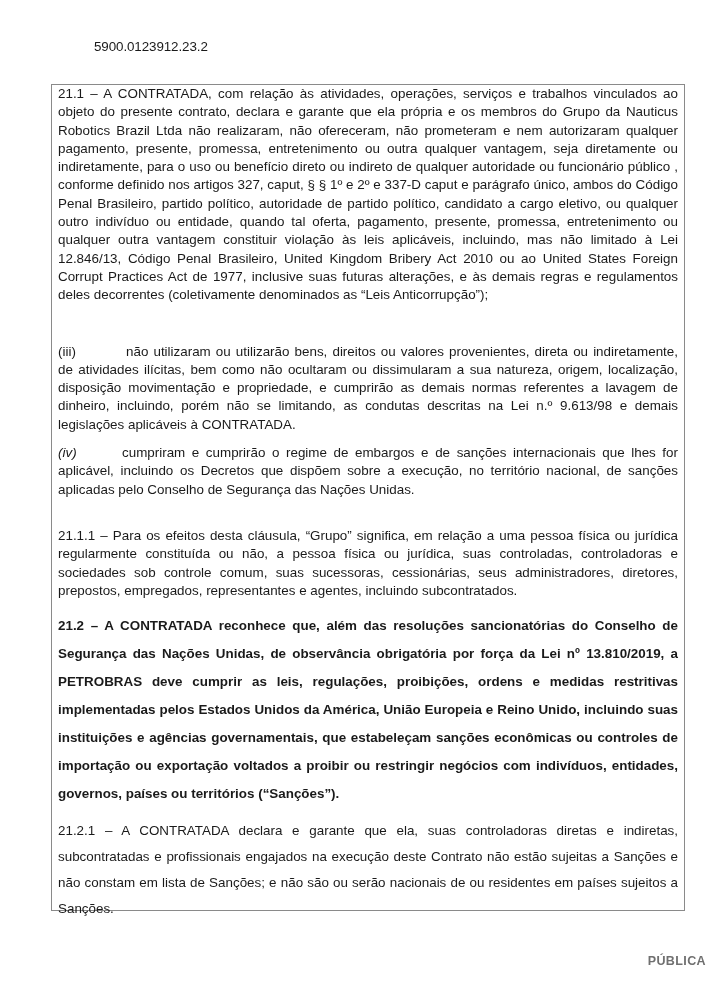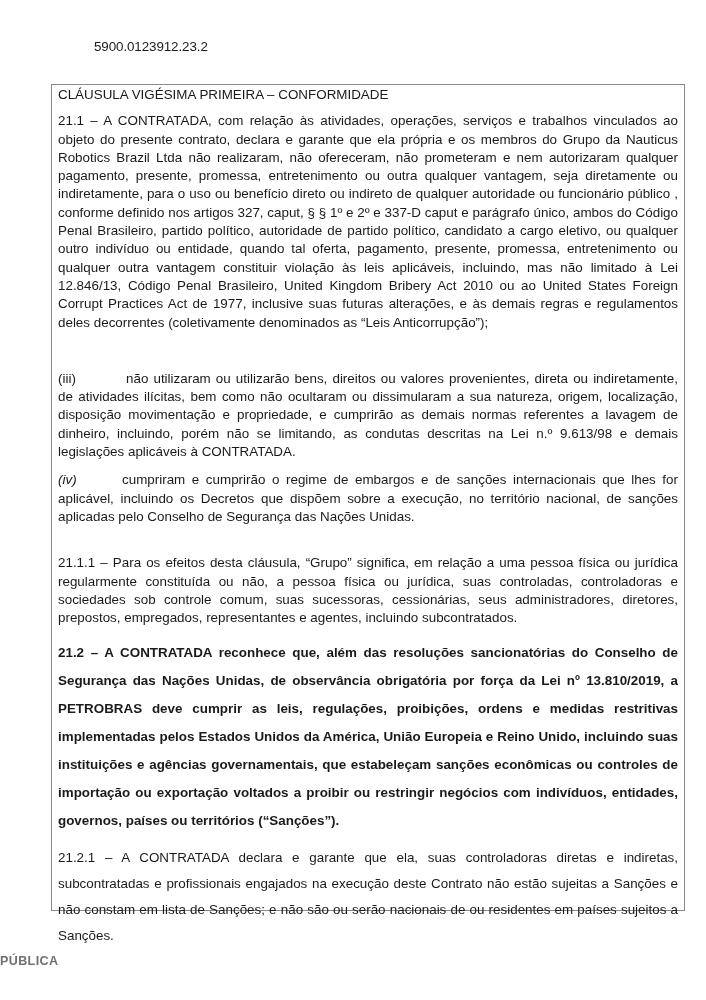--- a/index.html
+++ b/index.html
@@ -13,31 +13,30 @@
   .title { margin-top: 1px !important; margin-bottom: 8px !important; }
   .para { margin-bottom: 0; }
   .gap-s { height: 10px; }
   .gap-l { height: 28px; }
   .gap-x { height: 12px; }
   .lbl { display: inline-block; width: 60px; }
   .lbl-iii { display: inline-block; width: 68px; }
   .lbl-iv { display: inline-block; width: 64px; font-style: italic; }
   .p212 { line-height: 28px; font-weight: bold; }
   .p2121 { line-height: 26px; }
-  .footer { position: absolute; top: 954px; left: 0; width: 706px; text-align: left;
+  .footer { position: absolute; top: 954px; left: 0; width: 706px; text-align: right;
             font-size: 12.5px; font-weight: bold; color: #707070; letter-spacing: 0.4px; }
 </style>
 </head>
 <body>
 
 <div class="doc-number">5900.0123912.23.2</div>
 
 <div class="clause-box">
   <div class="content">
-    <p class="title">CLÁUSULA VIGÉSIMA PRIMEIRA – CONFORMIDADE</p>
     <p class="para">21.1 – A CONTRATADA, com relação às atividades, operações, serviços e trabalhos vinculados ao objeto do presente contrato, declara e garante que ela própria e os membros do Grupo da Nauticus Robotics Brazil Ltda não realizaram, não ofereceram, não prometeram e nem autorizaram qualquer pagamento, presente, promessa, entretenimento ou outra qualquer vantagem, seja diretamente ou indiretamente, para o uso ou benefício direto ou indireto de qualquer autoridade ou funcionário público , conforme definido nos artigos 327, caput, § § 1º e 2º e 337-D caput e parágrafo único, ambos do Código Penal Brasileiro, partido político, autoridade de partido político, candidato a cargo eletivo, ou qualquer outro indivíduo ou entidade, quando tal oferta, pagamento, presente, promessa, entretenimento ou qualquer outra vantagem constituir violação às leis aplicáveis, incluindo, mas não limitado à Lei 12.846/13, Código Penal Brasileiro, United Kingdom Bribery Act 2010 ou ao United States Foreign Corrupt Practices Act de 1977, inclusive suas futuras alterações, e às demais regras e regulamentos deles decorrentes (coletivamente denominados as “Leis Anticorrupção”);</p>
     <div class="gap-l"></div>
     <div class="gap-s"></div>
     <p class="para"><span class="lbl-iii">(iii)</span><span>não utilizaram ou utilizarão bens, direitos ou valores provenientes, direta ou indiretamente, de atividades ilícitas, bem como não ocultaram ou dissimularam a sua natureza, origem, localização, disposição movimentação e propriedade, e cumprirão as demais normas referentes a lavagem de dinheiro, incluindo, porém não se limitando, as condutas descritas na Lei n.º 9.613/98 e demais legislações aplicáveis à CONTRATADA.</span></p>
     <div class="gap-s"></div>
     <p class="para"><span class="lbl-iv">(iv)</span><span>cumpriram e cumprirão o regime de embargos e de sanções internacionais que lhes for aplicável, incluindo os Decretos que dispõem sobre a execução, no território nacional, de sanções aplicadas pelo Conselho de Segurança das Nações Unidas.</span></p>
     <div class="gap-l"></div>
     <p class="para">21.1.1 – Para os efeitos desta cláusula, “Grupo” significa, em relação a uma pessoa física ou jurídica regularmente constituída ou não, a pessoa física ou jurídica, suas controladas, controladoras e sociedades sob controle comum, suas sucessoras, cessionárias, seus administradores, diretores, prepostos, empregados, representantes e agentes, incluindo subcontratados.</p>
     <div class="gap-x"></div>
     <p class="para p212">21.2 – A CONTRATADA reconhece que, além das resoluções sancionatórias do Conselho de Segurança das Nações Unidas, de observância obrigatória por força da Lei nº 13.810/2019, a PETROBRAS deve cumprir as leis, regulações, proibições, ordens e medidas restritivas implementadas pelos Estados Unidos da América, União Europeia e Reino Unido, incluindo suas instituições e agências governamentais, que estabeleçam sanções econômicas ou controles de importação ou exportação voltados a proibir ou restringir negócios com indivíduos, entidades, governos, países ou territórios (“Sanções”).</p>

